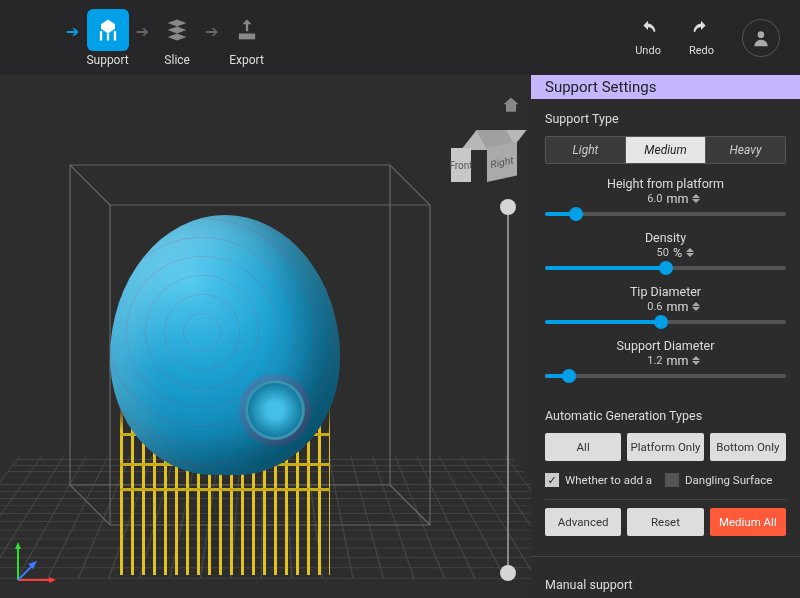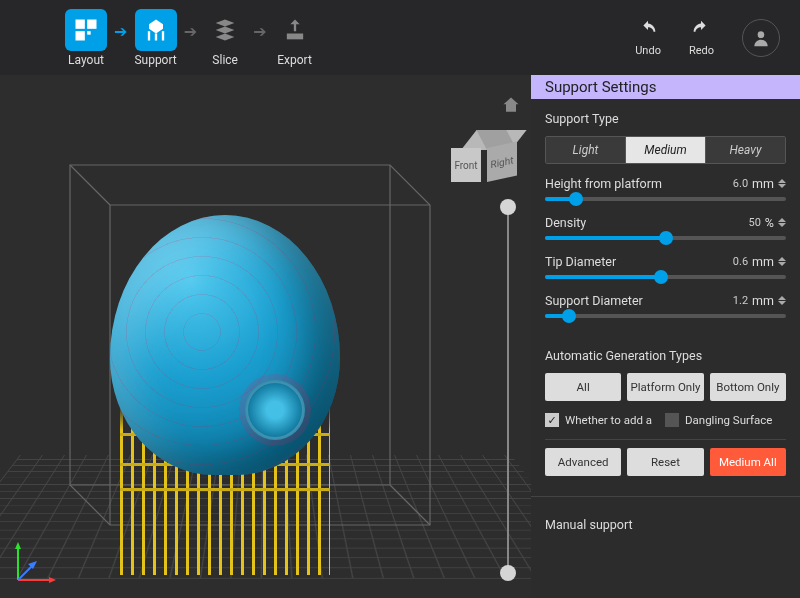--- a/index.html
+++ b/index.html
@@ -52,39 +52,39 @@
 
   .axis { position: absolute; left: 12px; bottom: 12px; width: 46px; height: 46px; }
   .axis svg { width: 100%; height: 100%; }
 
   .home-btn { position:absolute; right:10px; top:20px; cursor:pointer; }
   .home-btn svg { width:20px; height:20px; fill:#888; }
   .viewcube { position:absolute; right:10px; top:55px; width:70px; height:55px; }
   .viewcube .cube { position:relative; width:70px; height:55px; }
   .cube-top { position:absolute; left:10px; top:0; width:50px; height:20px; background:#b8b8b8; transform:skewX(-38deg); transform-origin:bottom left; }
   .cube-top2 { position:absolute; left:36px; top:0; width:30px; height:20px; background:#a0a0a0; transform:skewX(28deg); transform-origin:bottom left; }
-  .cube-front { position:absolute; left:0; top:18px; width:30px; height:34px; background:#c8c8c8; font-size:10px; color:#555; display:flex; align-items:center; justify-content:center; }
+  .cube-front { position:absolute; left:0; top:18px; width:20px; height:34px; background:#c8c8c8; font-size:10px; color:#555; display:flex; align-items:center; justify-content:center; }
   .cube-right { position:absolute; left:36px; top:18px; width:30px; height:34px; background:#aaa; font-size:10px; color:#555; display:flex; align-items:center; justify-content:center; transform:skewY(-12deg); transform-origin:top left;}
 
   .vslider { position:absolute; right:22px; top:130px; width:2px; height:370px; background:#888; }
   .vslider .knob { position:absolute; left:-7px; width:16px; height:16px; border-radius:50%; background:#d5d5d5; cursor:pointer; }
 
   
   .panel { position:absolute; top:75px; right:0; bottom:0; width:269px; background:#2c2c2c; overflow-y:auto; font-size:12.5px; }
   .panel::-webkit-scrollbar{width:10px}.panel::-webkit-scrollbar-thumb{background:#555;border-radius:5px}
   .panel-header { background:#c4b5fd; color:#222; font-size:15px; padding:3px 14px; }
   .panel-section { padding: 12px 14px 4px 14px; }
   .section-title { color:#ddd; margin-bottom:10px; font-size:12.5px; }
 
   .segmented { display:flex; border:1px solid #555; border-radius:2px; overflow:hidden; margin-bottom:8px; }
   .segmented .seg { flex:1; text-align:center; padding:6px 0; background:#3a3a3a; color:#ccc; cursor:pointer; border-right:1px solid #555; font-size:12px;font-style:italic; }
   .segmented .seg:last-child{border-right:none}
   .segmented .seg.sel { background:#e6e6e6; color:#222; }
 
-  .slider-row { display:flex; align-items:center; justify-content:space-between; margin:12px 0 4px 0; }
+  .slider-row { display:flex; align-items:center; justify-content:space-between; margin:12px 0 4px 0;flex-direction:column; }
   .slider-row label { color:#ddd; }
   .value-box { display:flex; align-items:center; gap:4px;justify-content:flex-end; }
   .value-box input { width:32px; background:transparent; border:none; color:#ccc; font-size:11px; text-align:right; }
   .spinner { display:flex; flex-direction:column; gap:1px; }
   .spinner span { width:0; height:0; border-left:4px solid transparent; border-right:4px solid transparent; cursor:pointer; }
   .spinner .up { border-bottom:4px solid #aaa; }
   .spinner .dn { border-top:4px solid #aaa; }
   .slider-track { position:relative; height:4px; background:#555; border-radius:2px; margin:6px 0 14px 0; }
   .slider-fill { position:absolute; left:0; top:0; bottom:0; background:#00a0e9; border-radius:2px; }
   .slider-thumb { position:absolute; top:-5px; width:14px; height:14px; border-radius:50%; background:#00a0e9; margin-left:-7px; cursor:pointer; }
@@ -100,31 +100,20 @@
   .chk-box.empty { background:#555; }
   .trunc { white-space:nowrap; overflow:hidden; text-overflow:clip; max-width:88px; display:inline-block; }
 
   .hr { height:1px; background:#444; margin:8px 0; }
 </style>
 </head>
 <body>
 
 <div class="top-toolbar">
   <div class="stage-group">
-    <div class="stage">
-      <div class="stage-ico active">
-        <svg viewBox="0 0 24 24">
-            <rect x="3" y="3" width="8" height="8"></rect>
-            <rect x="13" y="3" width="8" height="8"></rect>
-            <rect x="3" y="13" width="8" height="8"></rect>
-            <rect x="13" y="13" width="3" height="3"></rect>
-          </svg>
-      </div>
-      <span class="stage-label">Layout</span>
-    </div>
     <div class="stage-arrow active">➔</div>
     <div class="stage">
       <div class="stage-ico active">
         <svg viewBox="0 0 24 24">
             <path d="M12 3l6 4v4l-6 4-6-4V7z"></path>
             <rect x="5" y="13" width="2" height="8"></rect>
             <rect x="11" y="15" width="2" height="6"></rect>
             <rect x="17" y="13" width="2" height="8"></rect>
           </svg>
       </div>

